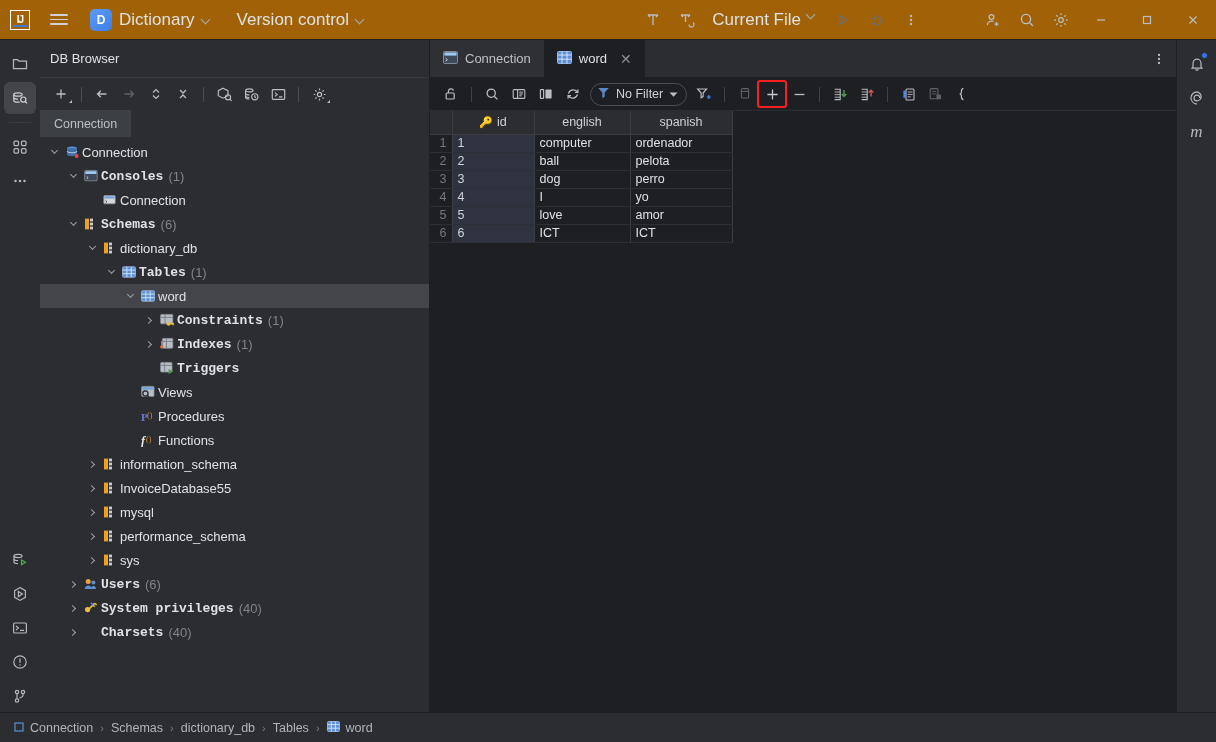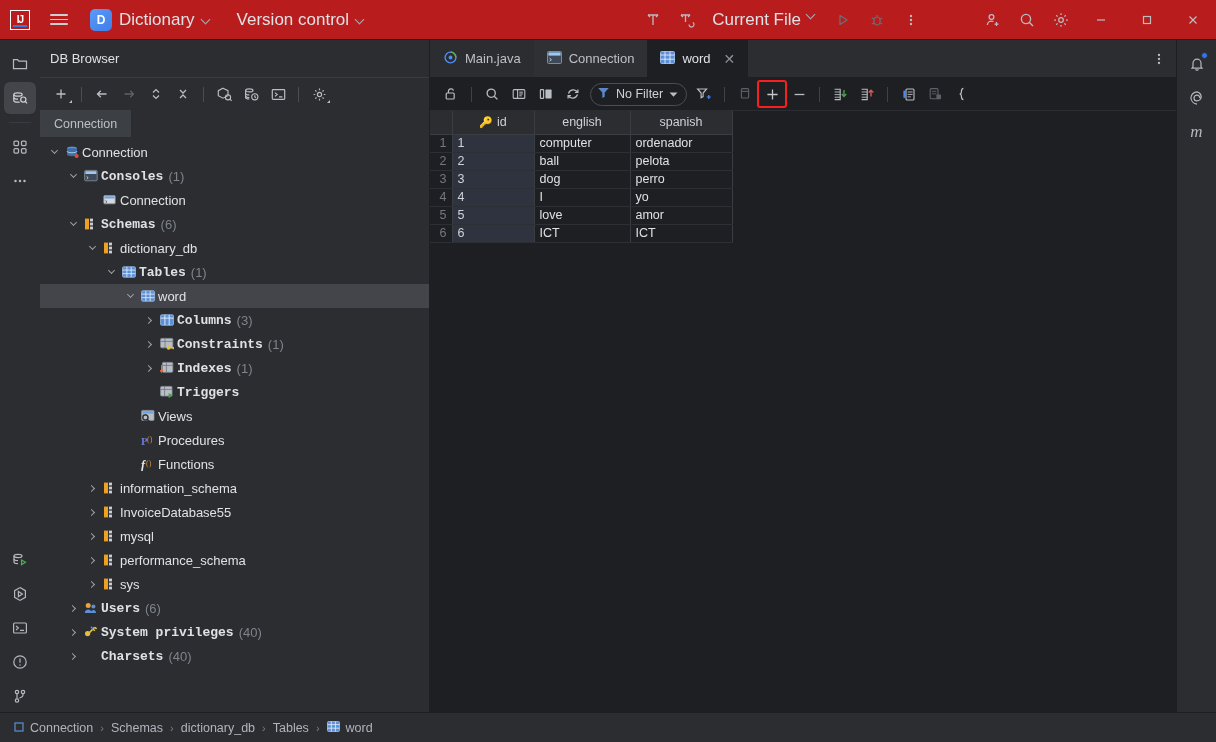--- a/index.html
+++ b/index.html
@@ -8,21 +8,21 @@
     background: #1e1f22;
     font-family: "Liberation Sans", sans-serif;
     color: #dfe1e5;
     overflow: hidden;
   }
   .app { position: relative; width: 1216px; height: 742px; display: flex; flex-direction: column; }
 
   
   .titlebar {
     height: 40px; flex: 0 0 40px;
-    background: #b91c1c;
+    background: #a16207;
     display: flex; align-items: center;
     border-bottom: 1px solid #1e1f22;
   }
   .tb-logo {
     width: 40px; height: 40px;
     display: flex; align-items: center; justify-content: center;
   }
   .ij-logo {
     width: 20px; height: 20px; border: 1.6px solid #ffffff;
     display: flex; align-items: center; justify-content: center;
@@ -533,33 +533,20 @@
               </svg>
             </span>
             <span class="nlabel">word</span>
           </div>
           <div class="node" style="padding-left: 101px;">
             <span class="arrow">
               <i></i>
             </span>
             <span class="nicon">
               <svg width="15" height="14" viewBox="0 0 15 14">
-                <rect x="0.6" y="1.8" width="12.8" height="10.4" rx="1" fill="#5b8fd6" stroke="#9ec1e8" stroke-width=".8"></rect>
-                <path d="M4.9 1.8v10.4M9.2 1.8v10.4M0.6 5.1h12.8" stroke="#e8f0fb" stroke-width=".9"></path>
-              </svg>
-            </span>
-            <span class="nlabel bold">Columns</span>
-            <span class="ncount">(3)</span>
-          </div>
-          <div class="node" style="padding-left: 101px;">
-            <span class="arrow">
-              <i></i>
-            </span>
-            <span class="nicon">
-              <svg width="15" height="14" viewBox="0 0 15 14">
                 <rect x="0.6" y="1.4" width="12.2" height="9.4" rx="1" fill="#b9bec6" stroke="#8b929b" stroke-width=".8"></rect>
                 <path d="M0.6 4.4h12.2M5 1.4v9.4" stroke="#6d737c" stroke-width=".8"></path>
                 <circle cx="8.6" cy="10.8" r="2" fill="#e8bf3d"></circle>
                 <path d="M10.2 10.8h3v1.4" stroke="#e8bf3d" stroke-width="1.4" fill="none"></path>
               </svg>
             </span>
             <span class="nlabel bold">Constraints</span>
             <span class="ncount">(1)</span>
           </div>
           <div class="node" style="padding-left: 101px;">
@@ -726,30 +713,20 @@
             <span class="nicon"></span>
             <span class="nlabel bold">Charsets</span>
             <span class="ncount">(40)</span>
           </div>
         </div>
     </div>
 
     <div class="editor">
 
       <div class="etabs">
-        <div class="etab">
-          <span>
-            <svg width="15" height="15" viewBox="0 0 15 15" fill="none">
-              <circle cx="7.5" cy="7.5" r="5.4" stroke="#4a8df8" stroke-width="1.4"></circle>
-              <path d="M7.5 2.1a5.4 5.4 0 015.4 5.4" stroke="#6aaa4a" stroke-width="1.5"></path>
-              <circle cx="7.5" cy="7.5" r="1.9" fill="#4a8df8"></circle>
-            </svg>
-          </span>
-          <span>Main.java</span>
-        </div>
         <div class="etab mid">
           <span>
             <svg width="15" height="13" viewBox="0 0 15 13">
               <rect x="0.5" y="0.5" width="14" height="12" rx="1" fill="#3e4a59" stroke="#8b929b" stroke-width="0.9"></rect>
               <rect x="1.4" y="1.4" width="12.2" height="3.2" fill="#9fc7f2"></rect>
               <path d="M2.6 7.2l1.8 1.5-1.8 1.5" stroke="#c9ced6" stroke-width="1" fill="none"></path>
             </svg>
           </span>
           <span>Connection</span>
         </div>

